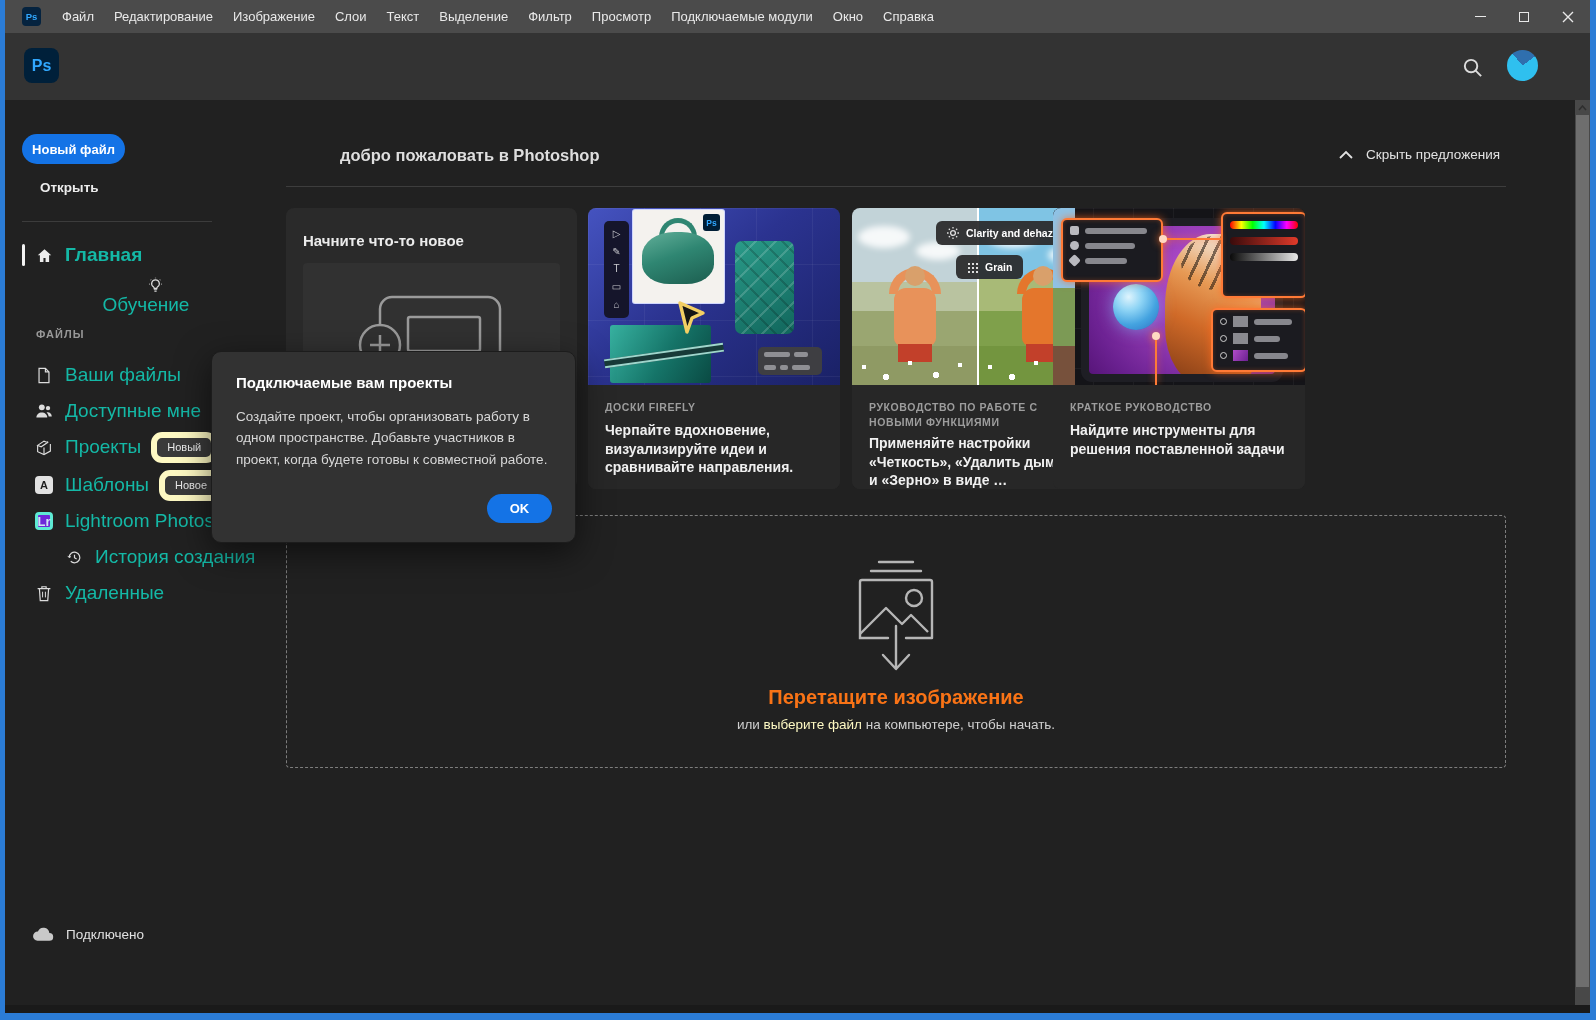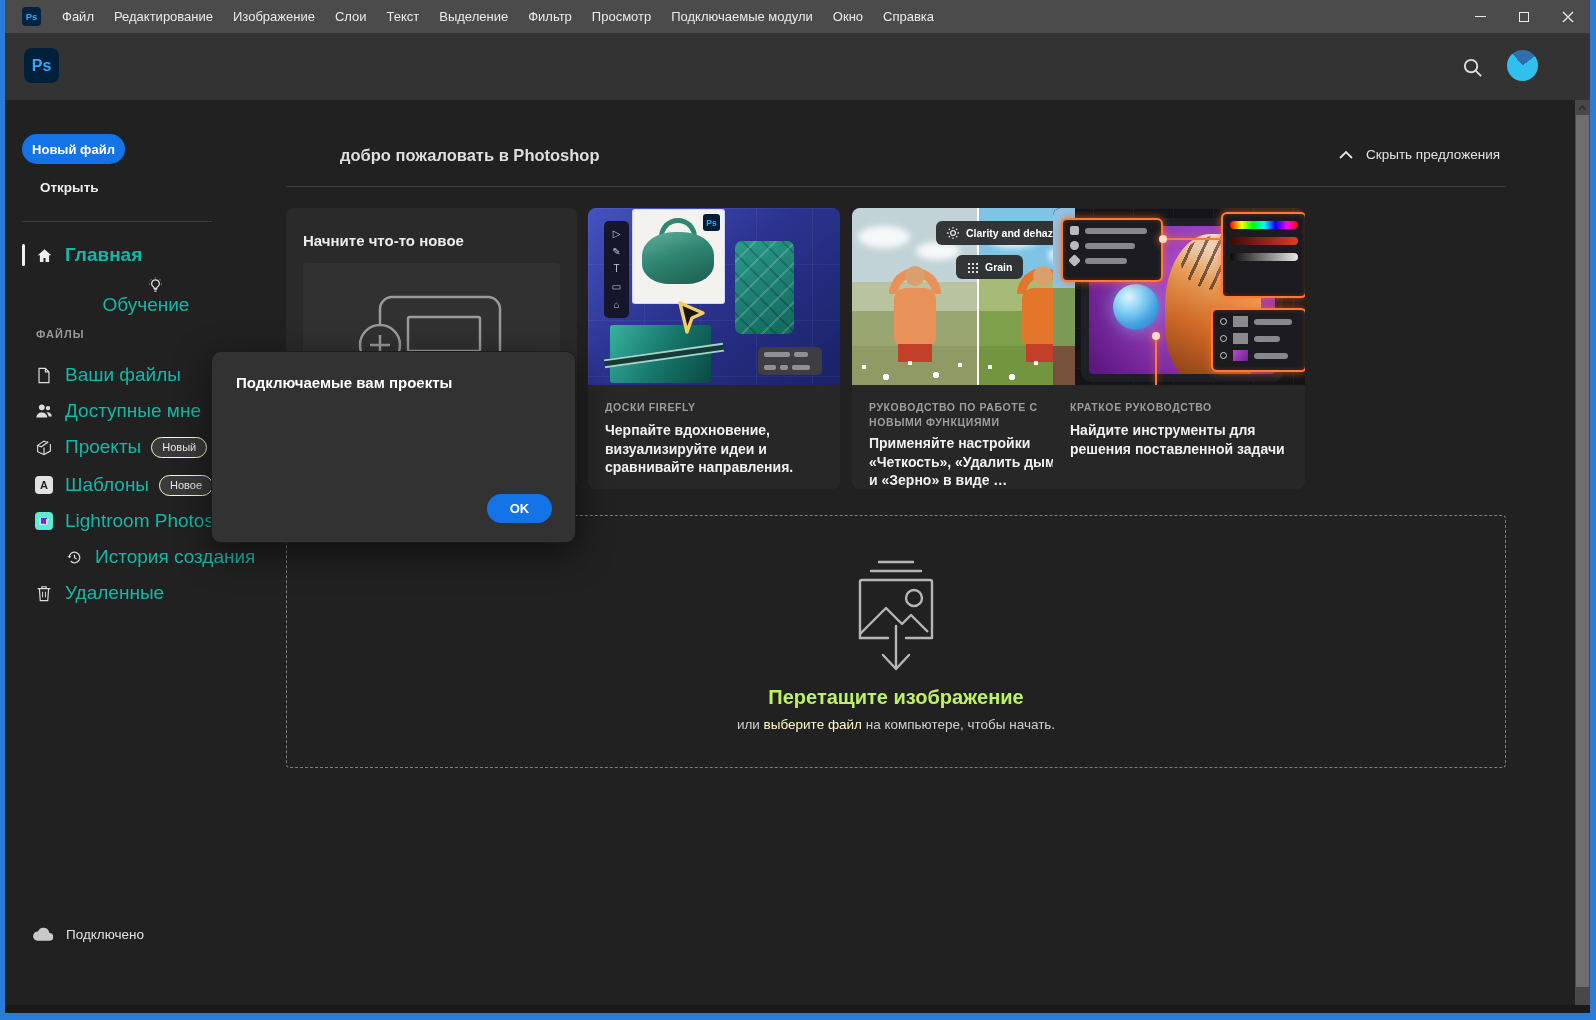--- a/index.html
+++ b/index.html
@@ -45,26 +45,26 @@
   .side-divider { position:absolute; left:17px; top:221px; width:190px; height:1px; background:#3c3c3c; }
 
   .nav-row { position:absolute; left:0; width:270px; height:30px; display:flex; align-items:center; }
   .nav-row .ico { width:18px; height:18px; margin-left:30px; display:flex; align-items:center; justify-content:center; flex:none; }
   .nav-row .lbl { margin-left:12px; font-size:19px; color:#14b8a6; }
   .active-bar { position:absolute; left:17px; width:3px; height:22px; top:4px; background:#f2f2f2; border-radius:2px; }
   .nav-home .lbl { font-weight:bold; }
   .section-lbl { position:absolute; left:31px; top:328px; font-size:11px; font-weight:bold;
     color:#989898; letter-spacing:1px; }
 
-  .badge { margin-left:10px; padding:3px 10px 4px; border:1px solid #fef9c3; border-radius:11px;
+  .badge { margin-left:10px; padding:3px 10px 4px; border:6px solid #fef9c3; border-radius:11px;
     background:#3a3a3a; color:#e8e8e8; font-size:11px; }
   .sq-icon { width:18px; height:18px; border-radius:4px; display:flex; align-items:center; justify-content:center;
     font-weight:bold; }
   .icon-a { background:#e2e2e2; color:#1e1e1e; font-size:11px; }
-  .icon-lr { background:#6d28d9; border:6px solid #5eead4; color:#cfe3f5; font-size:11px; }
+  .icon-lr { background:#6d28d9; border:3px solid #5eead4; color:#cfe3f5; font-size:13px; }
 
   .footer-status { position:absolute; left:27px; top:926px; display:flex; align-items:center; }
   .footer-status .lbl { margin-left:12px; font-size:13.5px; color:#e0e0e0; }
 
   
   .welcome { position:absolute; left:335px; top:146px; font-size:16.5px; font-weight:bold; color:#dedede; }
   .hide-sugg { position:absolute; top:147px; right:90px; display:flex; align-items:center; gap:13px; }
   .hide-sugg .lbl { font-size:13.5px; color:#e2e2e2; }
   .main-divider { position:absolute; left:281px; top:186px; width:1220px; height:1px; background:#3d3d3d; }
 
@@ -191,21 +191,21 @@
   .tg-line-v { position:absolute; left:102px; top:128px; width:2px; height:49px; background:#ff7a36;
     box-shadow:0 0 7px rgba(255,106,32,.8); }
   .tg-dot { position:absolute; width:8px; height:8px; border-radius:50%; background:#ffd9c2;
     box-shadow:0 0 8px #ff7a36; }
   .tg-line-h { position:absolute; left:110px; top:30px; width:58px; height:2px; background:#ff7a36;
     box-shadow:0 0 7px rgba(255,106,32,.8); }
 
   
   .dropzone { position:absolute; left:281px; top:515px; width:1220px; height:253px;
     border:1px dashed #7d7d7d; border-radius:4px; display:flex; flex-direction:column; align-items:center; }
-  .dz-title { margin-top:12px; font-size:20px; font-weight:bold; color:#bef264; }
+  .dz-title { margin-top:12px; font-size:20px; font-weight:bold; color:#f97316; }
   .dz-sub { margin-top:8px; font-size:13.5px; color:#cfcfcf; }
   .dz-link { color:#fef9c3; cursor:pointer; }
 
   
   .popup { position:absolute; left:206px; top:351px; width:365px; height:192px; background:#323232;
     border:1px solid #1c1c1c; border-radius:10px; box-shadow:0 10px 34px rgba(0,0,0,.55); z-index:40; }
   .popup .p-title { position:absolute; left:24px; top:22px; font-size:15px; font-weight:bold; color:#ffffff; }
   .popup .p-body { position:absolute; left:24px; top:54px; width:322px; font-size:13.5px; color:#d8d8d8; line-height:1.58; }
   .popup .p-ok { position:absolute; right:23px; bottom:19px; width:65px; height:29px; border-radius:15px;
     background:#1473e6; border:none; color:#fff; font-size:13px; font-weight:bold; font-family:inherit; }
@@ -530,20 +530,21 @@
       <circle cx="68" cy="42" r="8"></circle>
       <path d="M14 78 40 52l16 16 9-9 17 17" stroke-linejoin="round"></path>
       <path d="M50 70v40M37 99l13 14 13-14" stroke-linecap="round" stroke-linejoin="round"></path>
     </svg>
     <div class="dz-title">Перетащите изображение</div>
     <div class="dz-sub"><span>или </span><span class="dz-link">выберите файл</span><span> на компьютере, чтобы начать.</span></div>
   </div>
 
   <div class="popup">
     <div class="p-title">Подключаемые вам проекты</div>
+    <div class="p-body">Создайте проект, чтобы организовать работу в одном пространстве. Добавьте участников в проект, когда будете готовы к совместной работе.</div>
     <button class="p-ok">OK</button>
   </div>
 
   <div class="scrollbar">
     <div class="sb-up">
       <svg width="9" height="6" viewBox="0 0 9 6">
           <path d="M1 5l3.5-4L8 5" fill="none" stroke="#2e2e2e" stroke-width="1.5"></path>
         </svg>
     </div>
     <div class="sb-thumb"></div>

